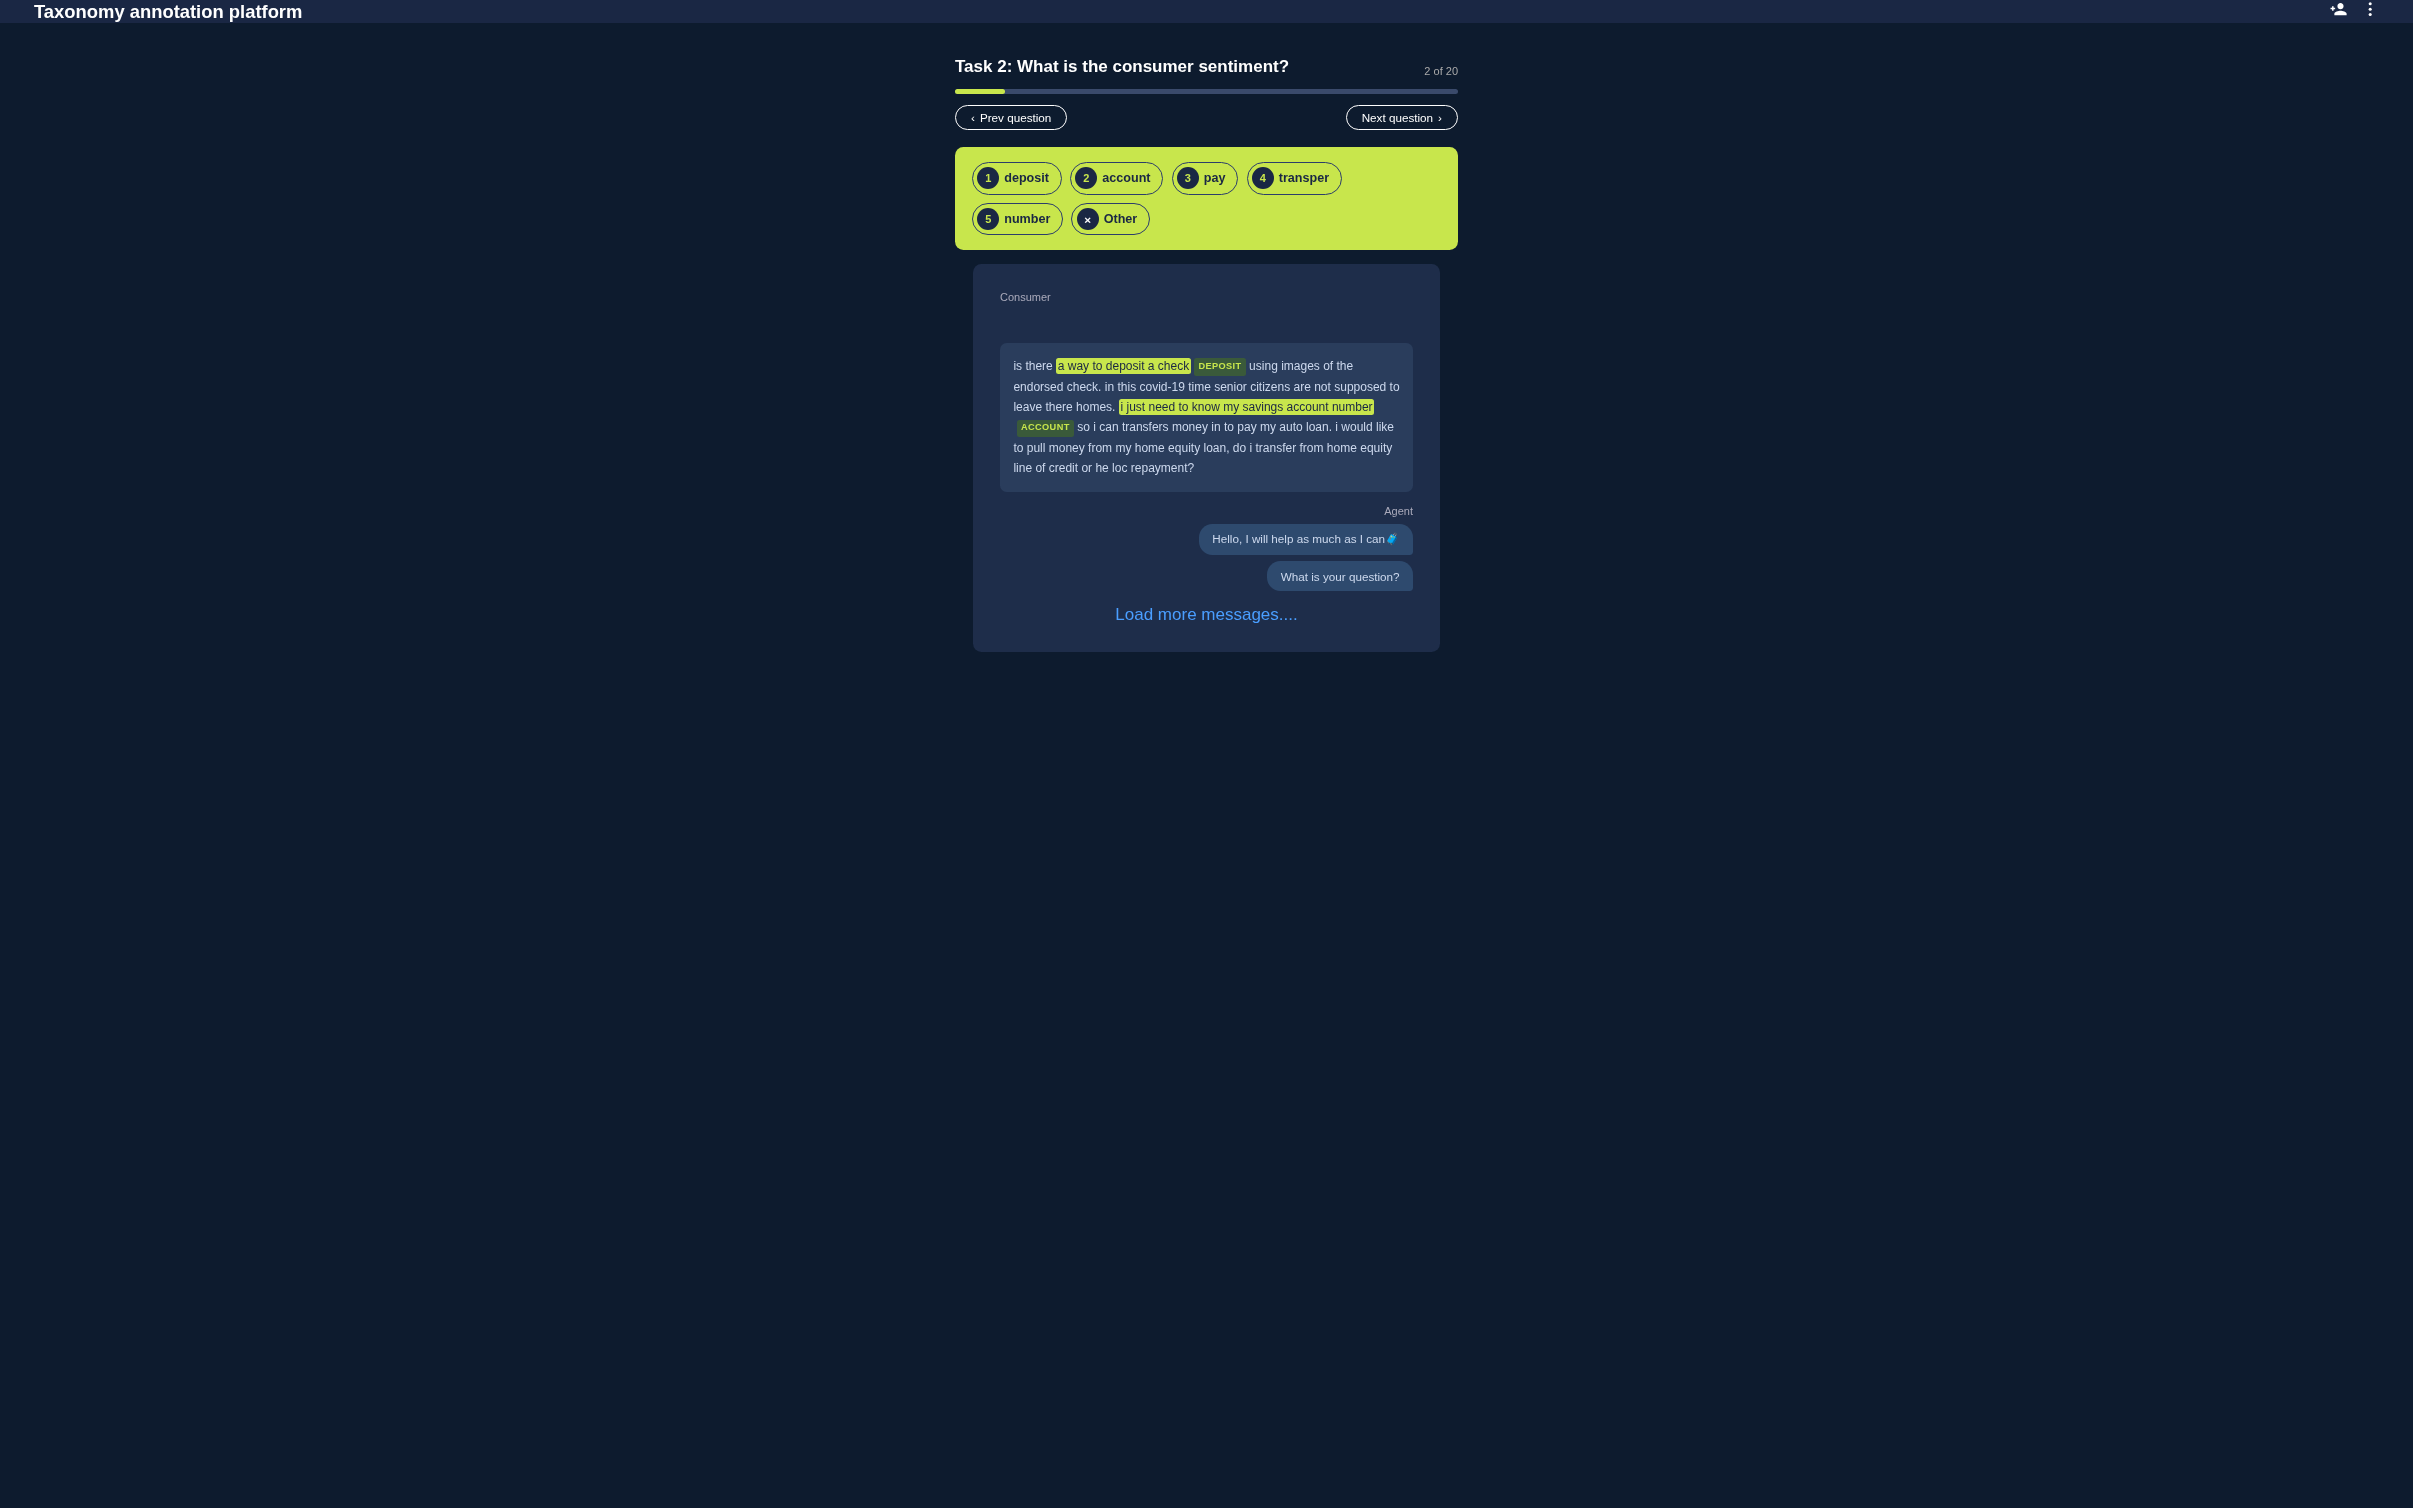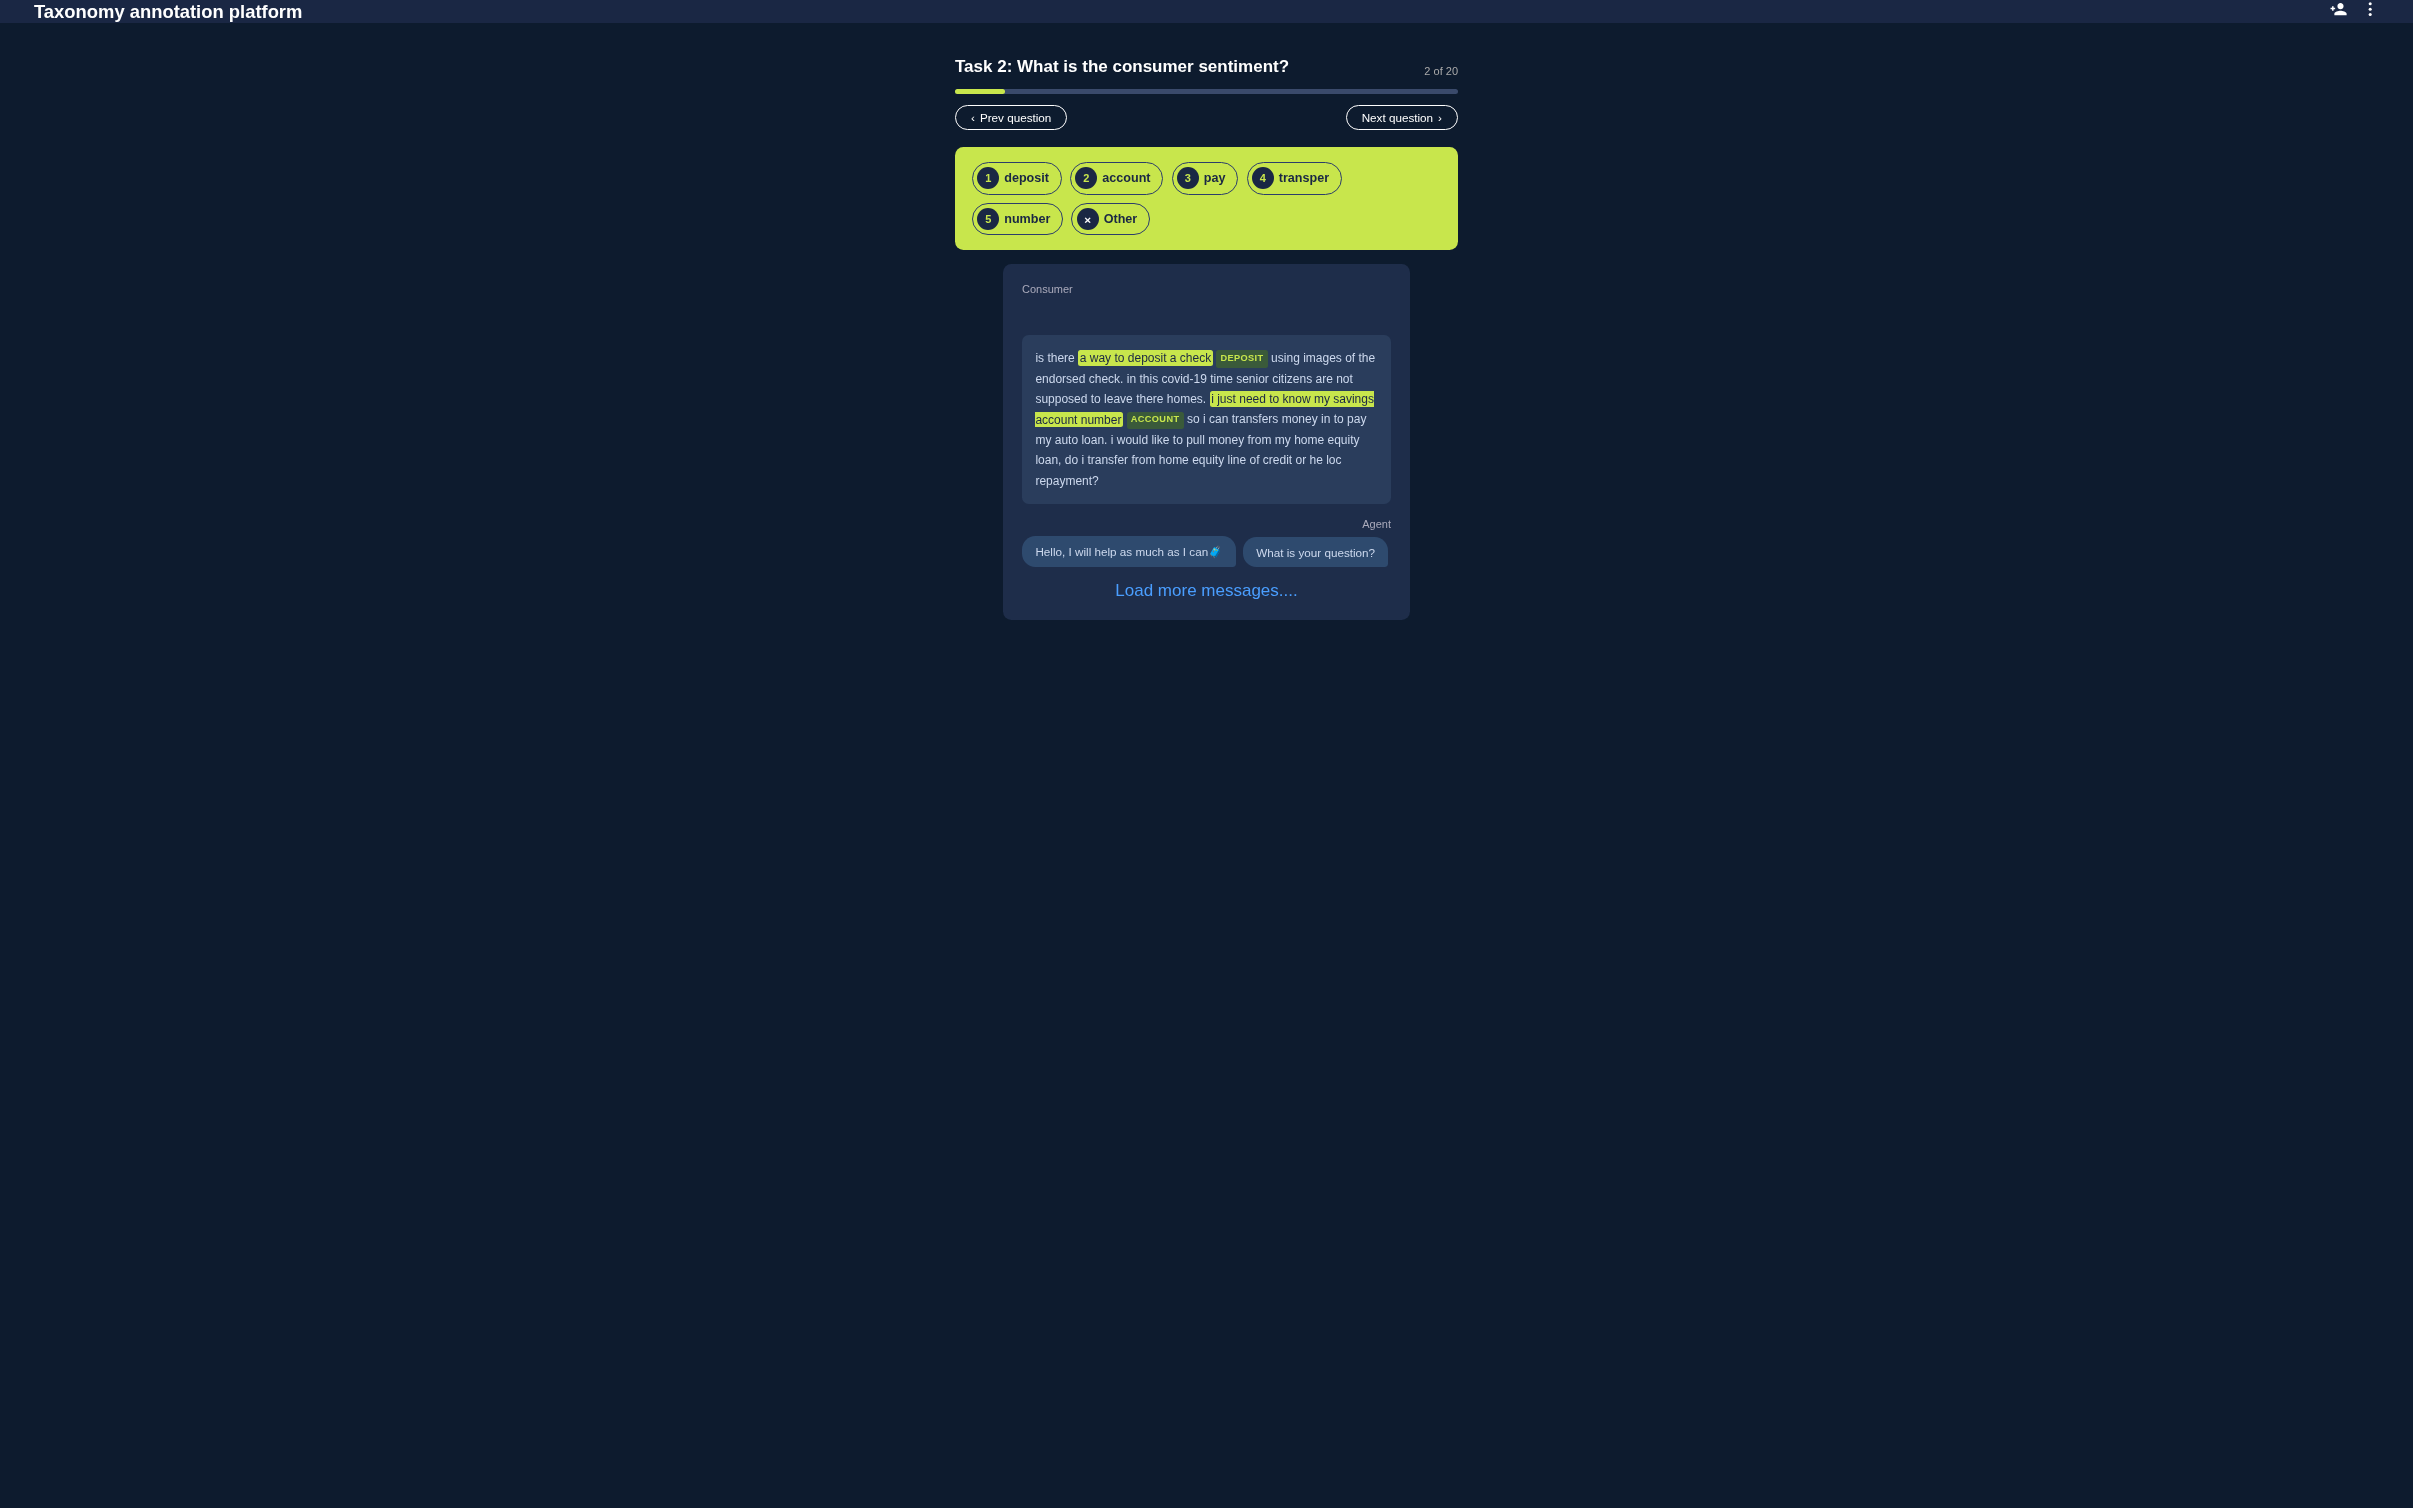--- a/index.html
+++ b/index.html
@@ -129,22 +129,22 @@
     .tag-chip.other-chip .chip-num {
       background: #1a2744;
       color: #fff;
       font-size: 11.7px;
     }
 
     
     .conversation-area {
       background: #1e2d4a;
       border-radius: 8.4px;
-      padding: 19px;
-      width: 407px;
+      padding: 27px;
+      width: 467px;
       max-width: 100%;
     }
     .conv-label {
       font-size: 11px;
       color: #aab;
       margin-bottom: 10px;
     }
     .consumer-bubble {
       background: #2a3d5c;
       border-radius: 6.7px;
@@ -174,21 +174,21 @@
       letter-spacing: 0.4px;
     }
     .agent-label {
       font-size: 11px;
       color: #aab;
       text-align: right;
       margin-bottom: 6.7px;
     }
     .agent-messages {
       display: flex;
-      flex-direction: row;
+      flex-direction: column;
       align-items: flex-end;
       gap: 6.7px;
       margin-bottom: 13.4px;
     }
     .agent-bubble {
       background: #2e4a6e;
       color: #cdd9ee;
       border-radius: 13.4px 13.4px 3.4px 13.4px;
       padding: 8.4px 13.4px;
       font-size: 11.7px;

